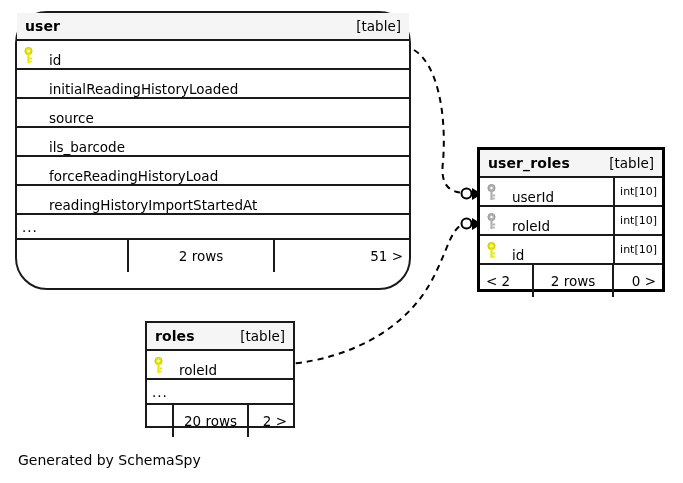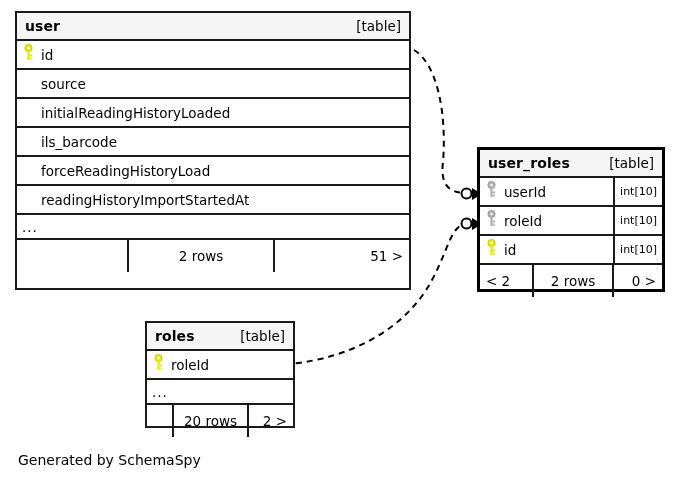--- a/index.html
+++ b/index.html
@@ -56,26 +56,27 @@
     letter-spacing: 0.1px;
   }
   .tbl-tag {
     font-size: 13.5px;
     font-weight: normal;
     padding-left: 14px;
   }
 
   .col-row {
     display: flex;
-    align-items: center;
+    align-items: flex-end;
     height: 29px;
     box-sizing: border-box;
     border-bottom: 2px solid #1a1a1a;
     background: #ffffff;
     white-space: nowrap;
+    gap: 8px;
   }
   .col-row:last-child { border-bottom: none; }
 
   .col-keycell {
     width: 22px;
     min-width: 22px;
     display: flex;
     align-items: center;
     justify-content: center;
   }
@@ -146,44 +147,44 @@
   <path d="M 414 50 C 436 63, 447 110, 443 162 C 440 186, 450 192, 464 193" fill="none" stroke="#000000" stroke-width="2" stroke-dasharray="6,5" stroke-linecap="butt"></path>
   <circle cx="466.5" cy="193.5" r="5" fill="#ffffff" stroke="#000000" stroke-width="2"></circle>
   <path d="M 472 188 L 482 194 L 472 200 Z" fill="#000000"></path>
 
   <path d="M 285 364 C 330 362, 400 340, 432 280 C 448 250, 450 230, 463 224" fill="none" stroke="#000000" stroke-width="2" stroke-dasharray="6,5" stroke-linecap="butt"></path>
   <circle cx="466.5" cy="223.5" r="5" fill="#ffffff" stroke="#000000" stroke-width="2"></circle>
   <path d="M 472 218 L 482 224 L 472 230 Z" fill="#000000"></path>
 </svg>
 
 <div id="nodes">
-    <div class="table-node thin" style="left: 15px; top: 11px; width: 396px; height: 279px;">
+    <div class="table-node thin" style="left: 15px; top: 11px; width: 396px; height: 279px; border-radius: 32px;">
       <div class="tbl-header">
         <span class="tbl-name">user</span>
         <span class="tbl-tag">[table]</span>
       </div>
       <div class="col-row">
         <span class="col-keycell">
           <span class="key-icon"><svg width="11" height="17" viewBox="0 0 11 17">
               <circle cx="5.5" cy="4" r="3.6" fill="#e8e800" stroke="#c9c900" stroke-width="1"></circle>
               <circle cx="5.5" cy="4" r="1.2" fill="#ffffff"></circle>
               <rect x="4.4" y="6.5" width="2.2" height="9.5" fill="#e8e800"></rect>
               <rect x="6.6" y="10.5" width="2.6" height="1.9" fill="#e8e800"></rect>
               <rect x="6.6" y="13.6" width="2.2" height="1.8" fill="#e8e800"></rect>
             </svg></span>
         </span>
         <span class="col-label">id</span>
       </div>
       <div class="col-row">
         <span class="col-keycell"></span>
+        <span class="col-label">initialReadingHistoryLoaded</span>
+      </div>
+      <div class="col-row">
+        <span class="col-keycell"></span>
         <span class="col-label">source</span>
-      </div>
-      <div class="col-row">
-        <span class="col-keycell"></span>
-        <span class="col-label">initialReadingHistoryLoaded</span>
       </div>
       <div class="col-row">
         <span class="col-keycell"></span>
         <span class="col-label">ils_barcode</span>
       </div>
       <div class="col-row">
         <span class="col-keycell"></span>
         <span class="col-label">forceReadingHistoryLoad</span>
       </div>
       <div class="col-row">

